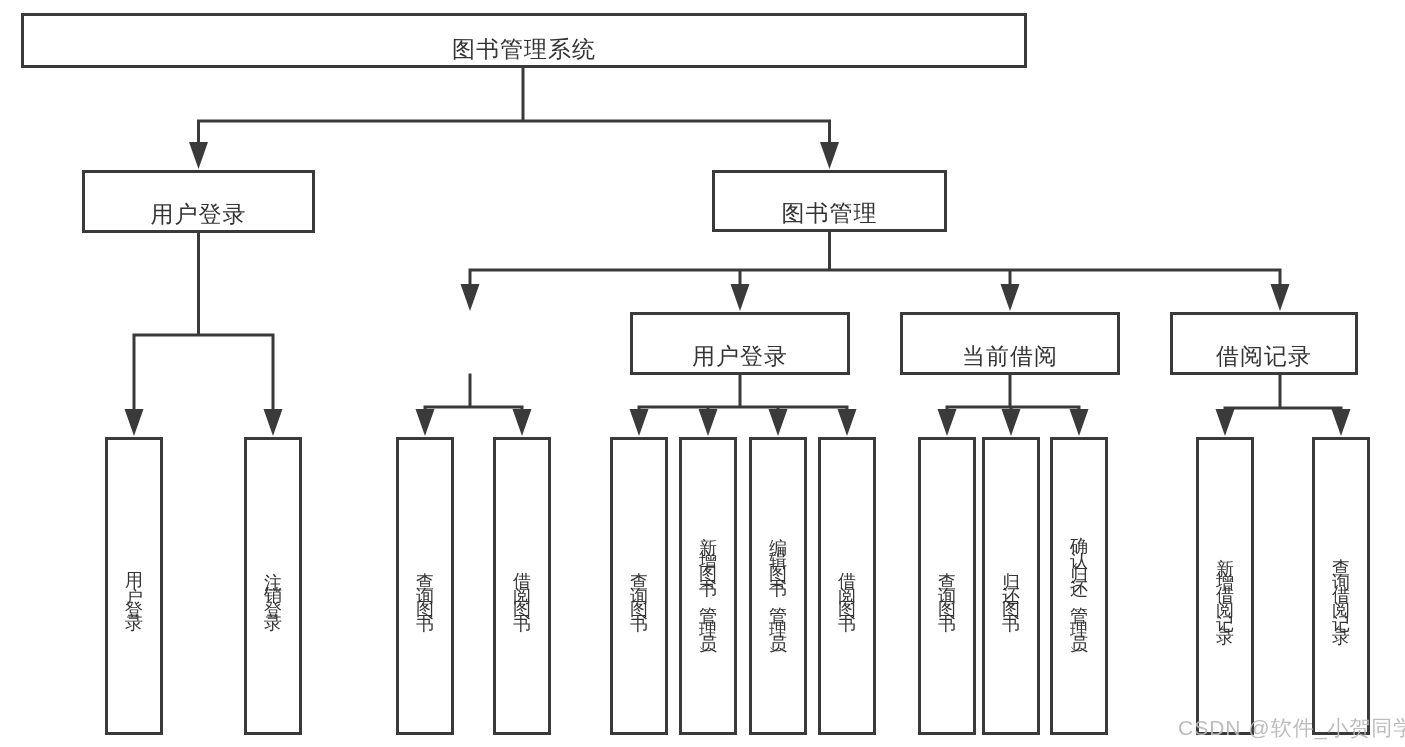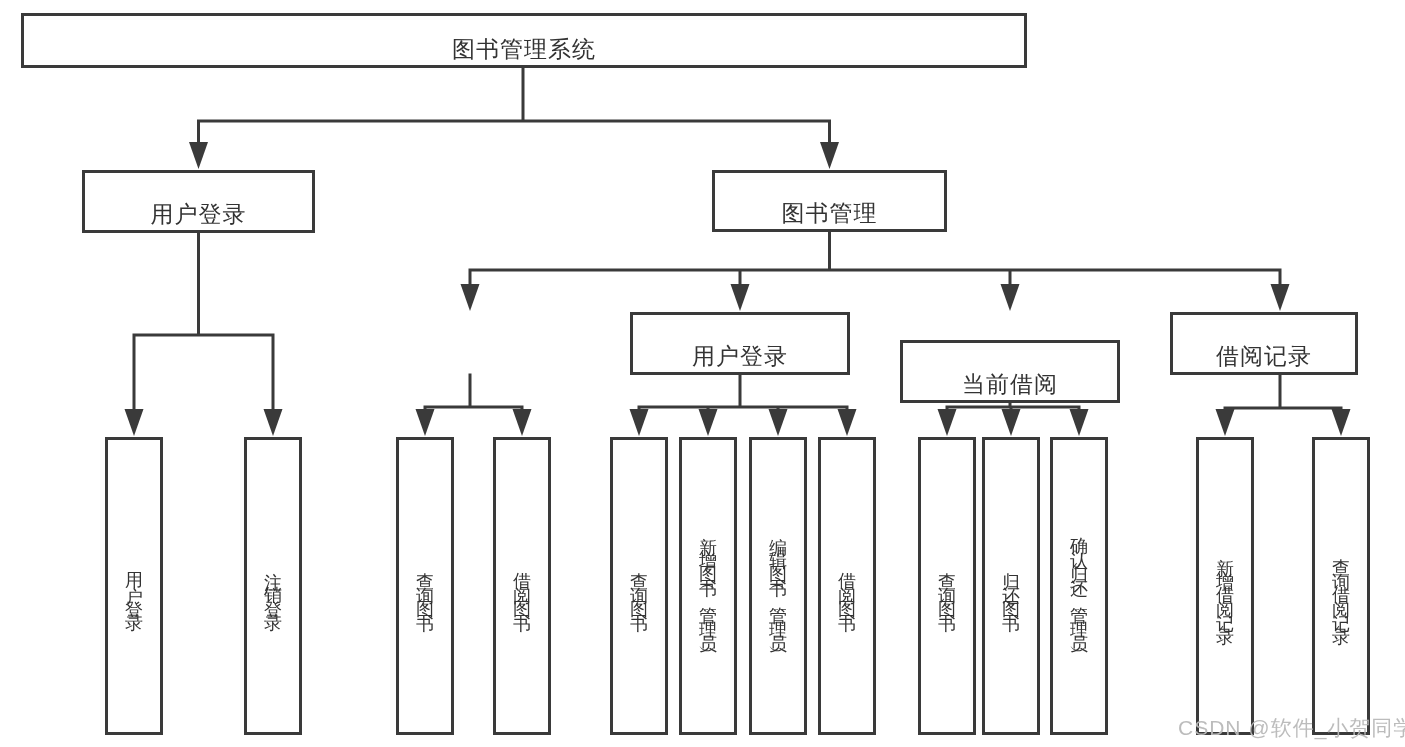--- a/index.html
+++ b/index.html
@@ -84,21 +84,21 @@
   <div class="node node-h" style="left:82px;top:170px;width:233px;height:63px;">
     <span class="lbl">用户登录</span>
   </div>
   <div class="node node-h" style="left:712px;top:170px;width:235px;height:62px;">
     <span class="lbl">图书管理</span>
   </div>
 
   <div class="node node-h" style="left:630px;top:312px;width:220px;height:63px;">
     <span class="lbl">用户登录</span>
   </div>
-  <div class="node node-h" style="left:900px;top:312px;width:220px;height:63px;margin-top:28px;">
+  <div class="node node-h" style="left:900px;top:312px;width:220px;height:63px;">
     <span class="lbl">当前借阅</span>
   </div>
   <div class="node node-h" style="left:1170px;top:312px;width:188px;height:63px;">
     <span class="lbl">借阅记录</span>
   </div>
 
   <div class="node node-v" style="left:105px;top:437px;width:58px;height:298px;">
     <span class="lbl">用户登录</span>
   </div>
   <div class="node node-v" style="left:244px;top:437px;width:58px;height:298px;">

